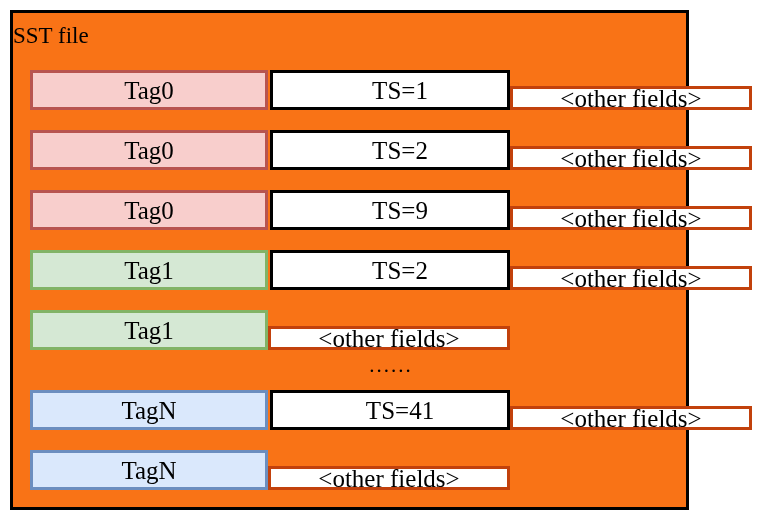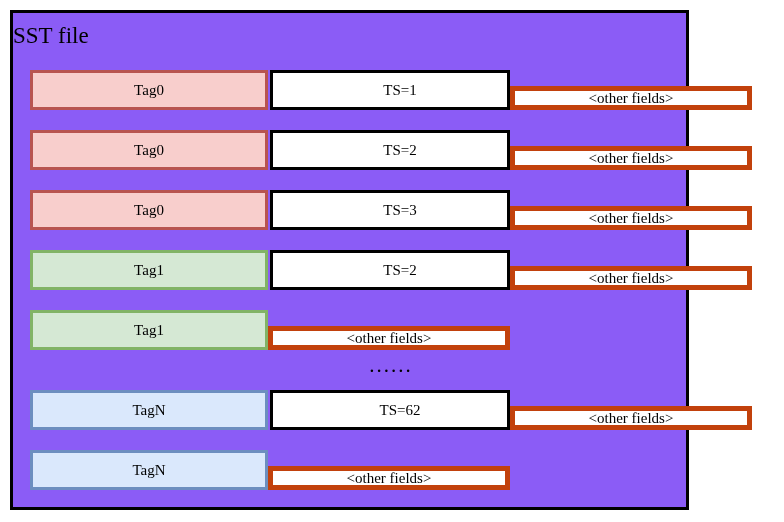--- a/index.html
+++ b/index.html
@@ -16,21 +16,21 @@
     color: #000000;
   }
   .sst-box {
     position: absolute;
     left: 10px;
     top: 10px;
     width: 679px;
     height: 500px;
     border: 3px solid #000000;
     box-sizing: border-box;
-    background: #8b5cf6;
+    background: #f97316;
   }
   .sst-title {
     position: absolute;
     left: 0px;
     top: 10px;
     font-size: 23px;
     line-height: 26px;
     white-space: nowrap;
   }
   .rows {
@@ -44,38 +44,38 @@
     display: flex;
     flex-direction: row;
     height: 40px;
     margin-bottom: 20px;
   }
   .cell {
     box-sizing: border-box;
     display: flex;
     align-items: center;
     justify-content: center;
-    font-size: 15px;
+    font-size: 25px;
     line-height: 21px;
     background: #ffffff;
     white-space: nowrap;
   }
   .cell.tag {
     width: 238px;
     border: 3px solid #000000; 
   }
   .cell.ts {
     width: 240px;
     margin-left: 2px;
     border: 3px solid #000000;
     padding-left: 20px;
   }
   .cell.other {
     width: 242px;
-    border: 5px solid #c2410c;
+    border: 3px solid #c2410c;
     margin-top: 16px;
   }
   .ellipsis-row {
     width: 722px;
     height: 20px;
     margin-top: -15px;
     margin-bottom: 15px;
     text-align: center;
     font-size: 21px;
     line-height: 20px;
@@ -93,36 +93,36 @@
     <div class="cell ts">TS=1</div>
     <div class="cell other">&lt;other fields&gt;</div>
   </div>
       <div class="row">
     <div class="cell tag" style="background: rgb(248, 206, 204); border-color: rgb(184, 84, 80);">Tag0</div>
     <div class="cell ts">TS=2</div>
     <div class="cell other">&lt;other fields&gt;</div>
   </div>
       <div class="row">
     <div class="cell tag" style="background: rgb(248, 206, 204); border-color: rgb(184, 84, 80);">Tag0</div>
-    <div class="cell ts">TS=3</div>
+    <div class="cell ts">TS=9</div>
     <div class="cell other">&lt;other fields&gt;</div>
   </div>
       <div class="row">
     <div class="cell tag" style="background: rgb(213, 232, 212); border-color: rgb(130, 179, 102);">Tag1</div>
     <div class="cell ts">TS=2</div>
     <div class="cell other">&lt;other fields&gt;</div>
   </div>
       <div class="row">
     <div class="cell tag" style="background: rgb(213, 232, 212); border-color: rgb(130, 179, 102);">Tag1</div>
     <div class="cell other">&lt;other fields&gt;</div>
   </div>
       <div class="ellipsis-row">......</div>
       <div class="row">
     <div class="cell tag" style="background: rgb(218, 232, 252); border-color: rgb(108, 142, 191);">TagN</div>
-    <div class="cell ts">TS=62</div>
+    <div class="cell ts">TS=41</div>
     <div class="cell other">&lt;other fields&gt;</div>
   </div>
       <div class="row">
     <div class="cell tag" style="background: rgb(218, 232, 252); border-color: rgb(108, 142, 191);">TagN</div>
     <div class="cell other">&lt;other fields&gt;</div>
   </div>
     </div>
 </div>
 
 </body></html>

